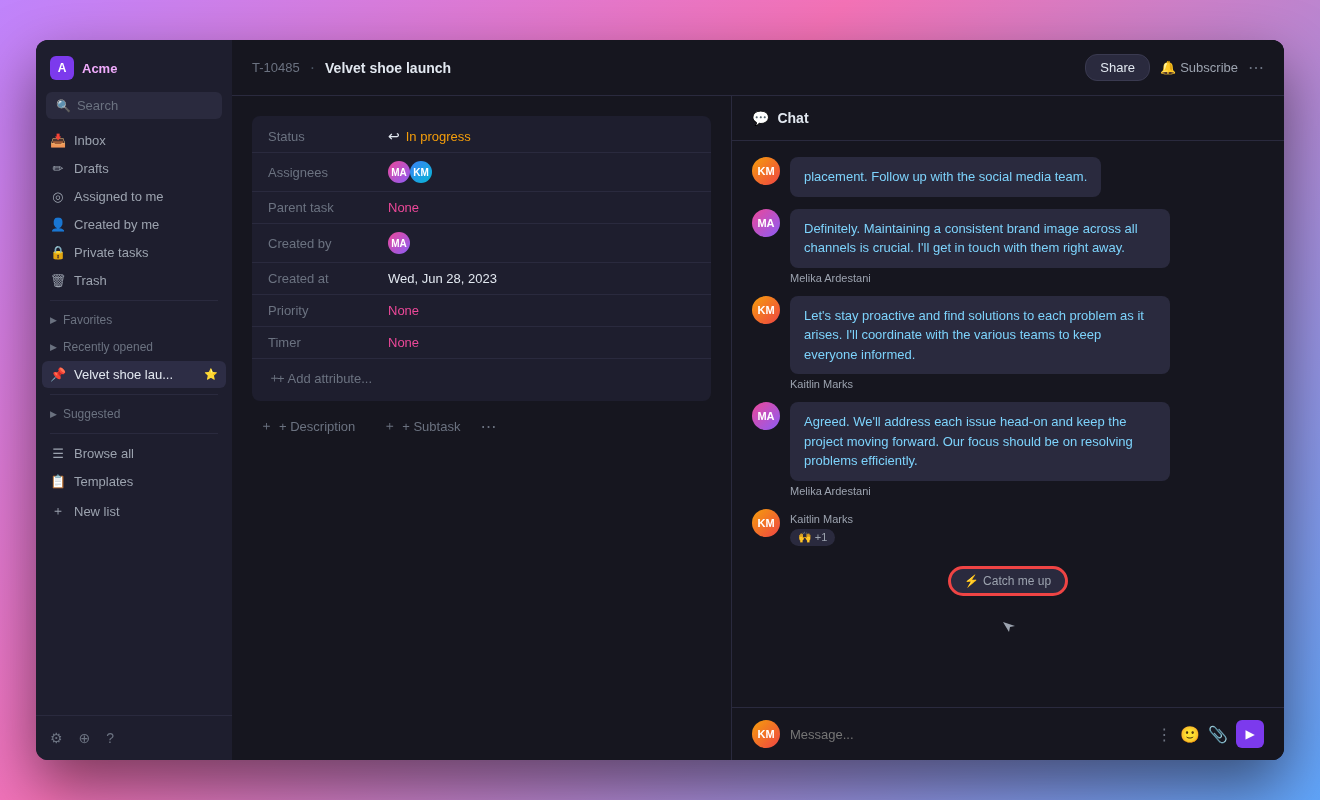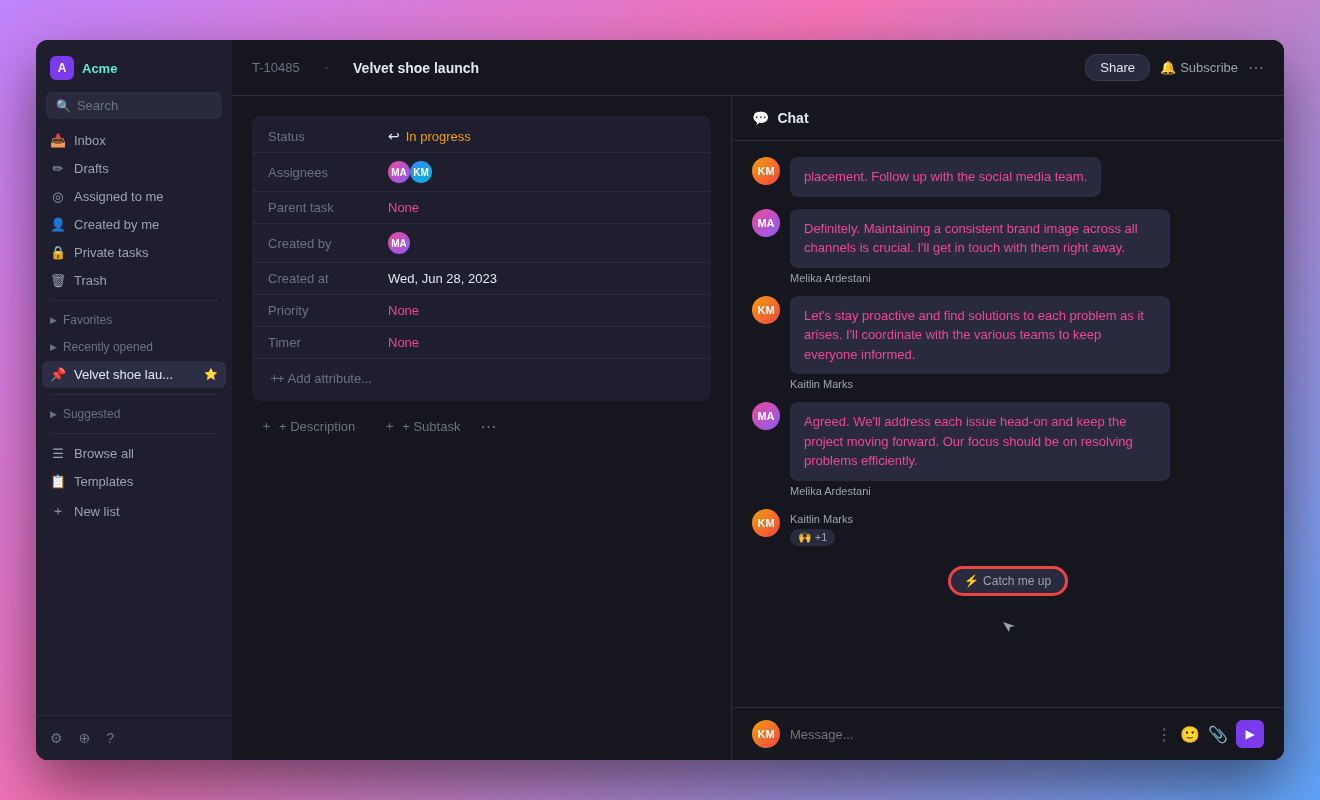--- a/index.html
+++ b/index.html
@@ -43,21 +43,21 @@
       border-radius: 6px;
       display: flex;
       align-items: center;
       justify-content: center;
       color: white;
       font-size: 12px;
       font-weight: 700;
       flex-shrink: 0;
     }
     .workspace-name {
-      color: #5eead4;
+      color: #f0abfc;
       font-size: 13px;
       font-weight: 600;
     }
     .sidebar-search {
       margin: 4px 10px 8px;
       padding: 6px 10px;
       background: #2a2a3e;
       border-radius: 6px;
       display: flex;
       align-items: center;
@@ -131,21 +131,21 @@
       padding: 14px 20px;
       display: flex;
       align-items: center;
       justify-content: space-between;
       border-bottom: 1px solid #2a2a3e;
       background: #16161f;
     }
     .header-left {
       display: flex;
       align-items: center;
-      gap: 24px;
+      gap: 10px;
     }
     .task-id {
       color: #6b7280;
       font-size: 13px;
     }
     .task-title {
       color: #e2e8f0;
       font-size: 14px;
       font-weight: 600;
     }
@@ -299,21 +299,21 @@
     }
     .chat-av-1 { background: linear-gradient(135deg, #f59e0b, #ef4444); color: white; }
     .chat-av-2 { background: linear-gradient(135deg, #ec4899, #8b5cf6); color: white; }
     .chat-bubble {
       background: #2a2a3e;
       border-radius: 8px;
       padding: 10px 14px;
       max-width: 380px;
     }
     .chat-bubble-text {
-      color: #ec4899;
+      color: #7dd3fc;
       font-size: 13px;
       line-height: 1.5;
     }
     .chat-sender {
       color: #9ca3af;
       font-size: 11px;
       margin-top: 4px;
     }
     .chat-reactions {
       display: flex;

